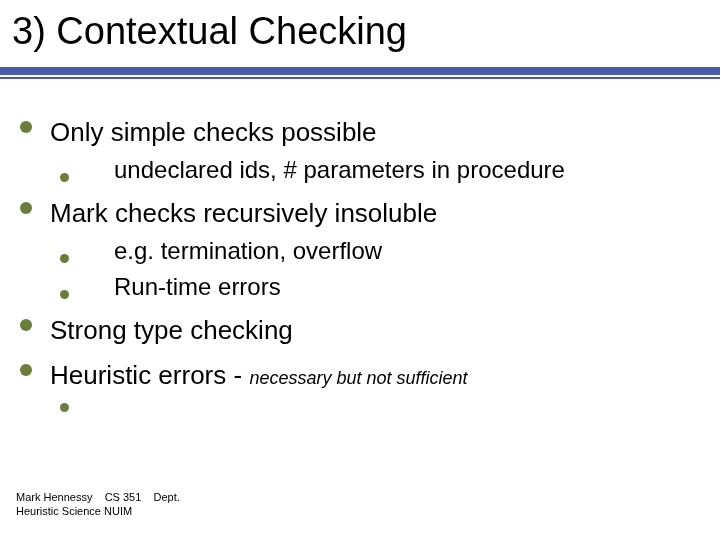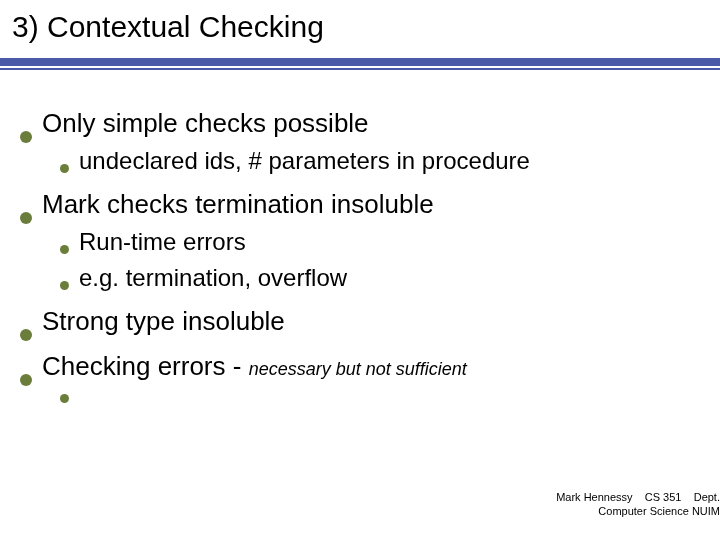--- a/index.html
+++ b/index.html
@@ -13,21 +13,21 @@
     overflow: hidden;
   }
   .slide {
     position: relative;
     width: 720px;
     height: 540px;
     box-sizing: border-box;
   }
   .title {
     padding: 10px 0 6px 12px;
-    font-size: 30px;
+    font-size: 38px;
     font-weight: 400;
     color: #000;
   }
   .rule-wrap {
     position: relative;
     height: 20px;
     margin-top: 4px;
   }
   .rule-thick {
     position: absolute;
@@ -43,61 +43,63 @@
     right: 0;
     top: 14px;
     height: 2px;
     background: #4b5aa8;
   }
   .content {
     padding: 20px 10px 0 20px;
   }
   .lvl1 {
     display: flex;
-    align-items: flex-end;
+    align-items: flex-start;
     font-size: 26px;
     margin-top: 14px;
+    gap: 8px;
   }
   .lvl1 .bullet {
     width: 12px;
     height: 12px;
     border-radius: 50%;
     background: #6b7d3b;
     flex: none;
     margin-right: 10px;
     position: relative;
     top: 4px;
   }
   .lvl2 {
     display: flex;
     align-items: baseline;
     font-size: 24px;
     margin-left: 40px;
     margin-top: 8px;
+    gap: 35px;
   }
   .lvl2 .bullet {
     width: 9px;
     height: 9px;
     border-radius: 50%;
     background: #6b7d3b;
     flex: none;
     margin-right: 10px;
     position: relative;
     top: 4px;
   }
   .small-tail {
     font-size: 18px;
     font-style: italic;
   }
   .footer {
     position: absolute;
     left: 16px;
     right: 0;
     top: 490px;
-    text-align: right;
+    text-align: left;
     font-size: 11px;
     line-height: 14px;
     color: #000;
   }
 </style>
 </head>
 <body>
 
 <div class="slide">
   <div class="title">3) Contextual Checking</div>
@@ -112,44 +114,44 @@
       <span class="bullet"></span>
       <span><span>Only</span><span> simple checks possible</span></span>
     </div>
     <div class="lvl2">
       <span class="bullet"></span>
       <span>undeclared ids, # parameters in procedure</span>
     </div>
 
     <div class="lvl1">
       <span class="bullet"></span>
-      <span><span>Mark</span><span> checks termination insoluble</span></span>
+      <span><span>Mark</span><span> checks recursively insoluble</span></span>
+    </div>
+    <div class="lvl2">
+      <span class="bullet"></span>
+      <span>e.g. termination, overflow</span>
     </div>
     <div class="lvl2">
       <span class="bullet"></span>
       <span>Run-time errors</span>
     </div>
-    <div class="lvl2">
+
+    <div class="lvl1">
       <span class="bullet"></span>
-      <span>e.g. termination, overflow</span>
+      <span><span>Strong</span><span> type checking</span></span>
     </div>
 
     <div class="lvl1">
       <span class="bullet"></span>
-      <span><span>Strong</span><span> type insoluble</span></span>
-    </div>
-
-    <div class="lvl1">
-      <span class="bullet"></span>
-      <span><span>Checking</span><span> errors - </span><span class="small-tail">necessary but not sufficient</span></span>
+      <span><span>Heuristic</span><span> errors - </span><span class="small-tail">necessary but not sufficient</span></span>
     </div>
     <div class="lvl2">
       <span class="bullet"></span>
     </div>
 
   </div>
 
   <div class="footer">
     <div>Mark Hennessy&nbsp;&nbsp;&nbsp;&nbsp;CS 351&nbsp;&nbsp;&nbsp;&nbsp;Dept.</div>
-    <div>Computer Science NUIM</div>
+    <div>Heuristic Science NUIM</div>
   </div>
 
 </div>
 
 </body></html>

